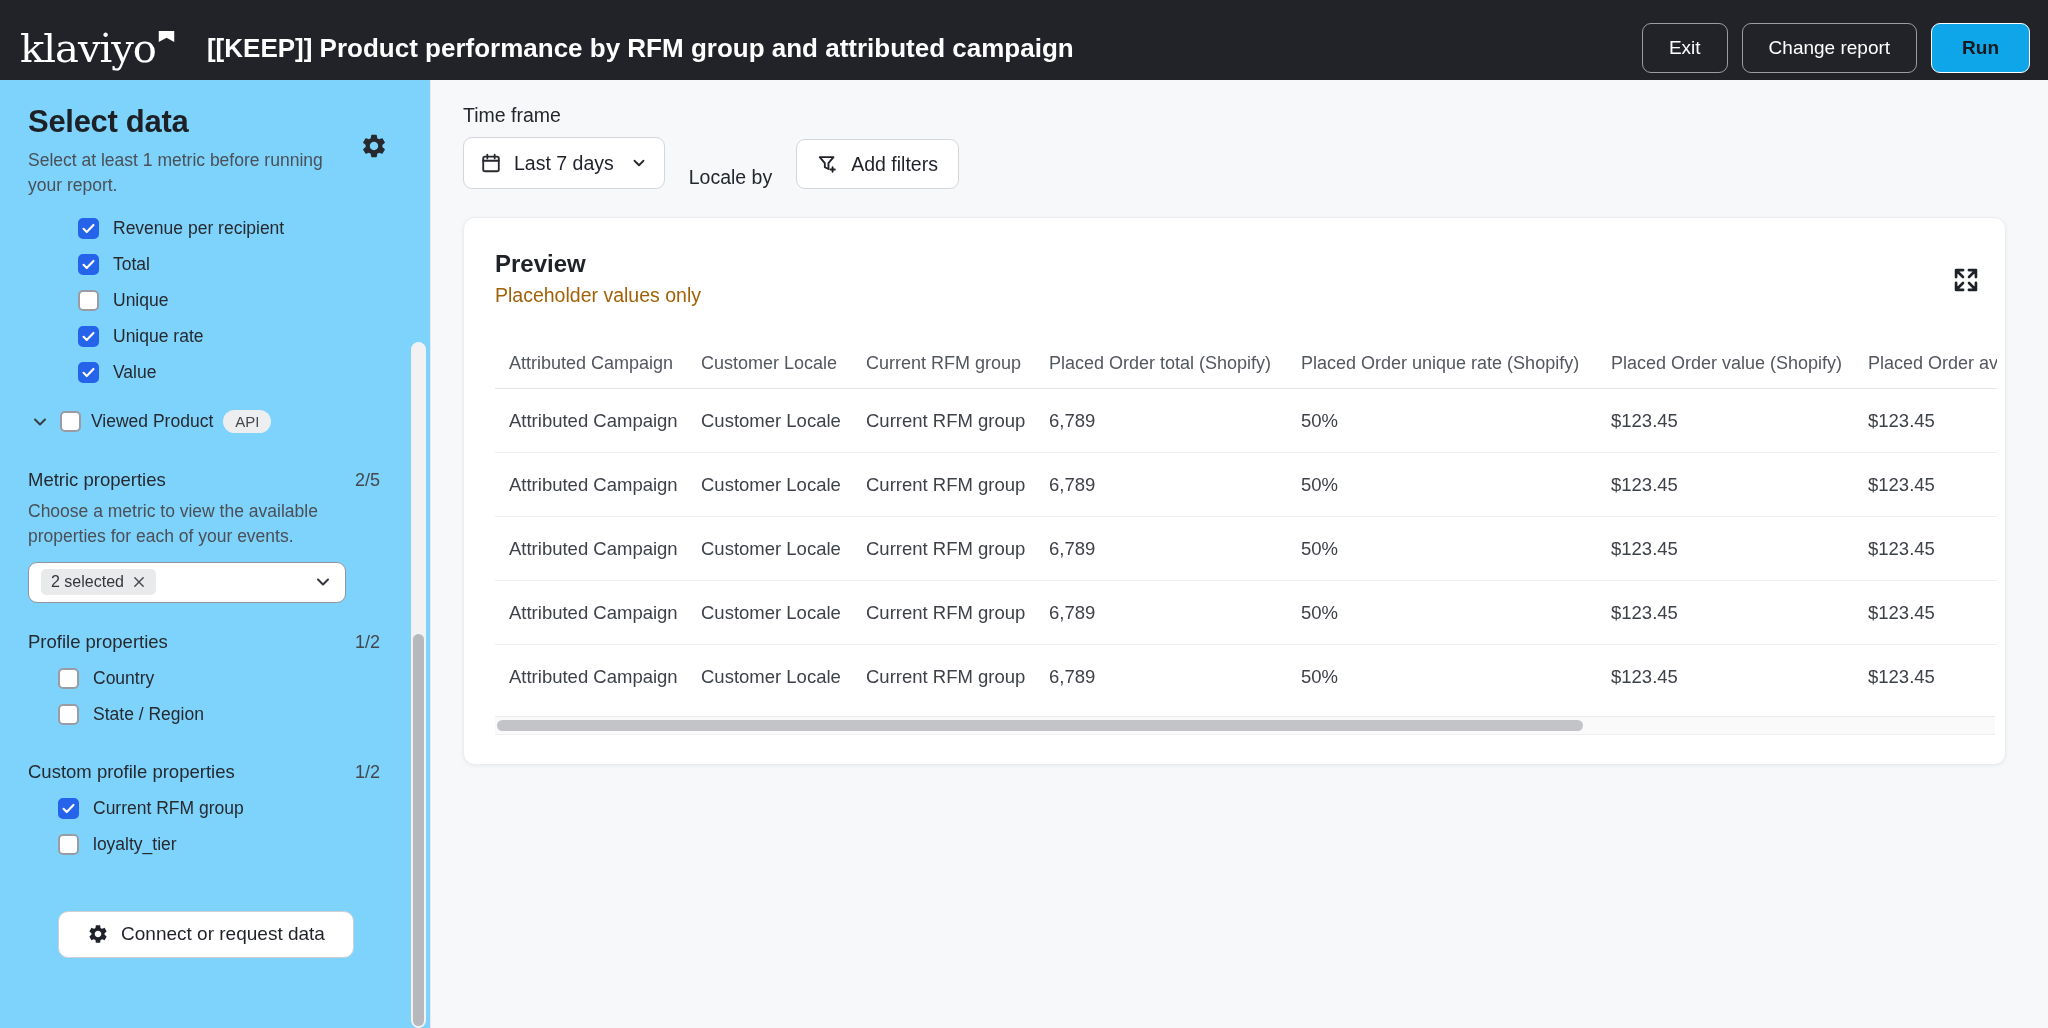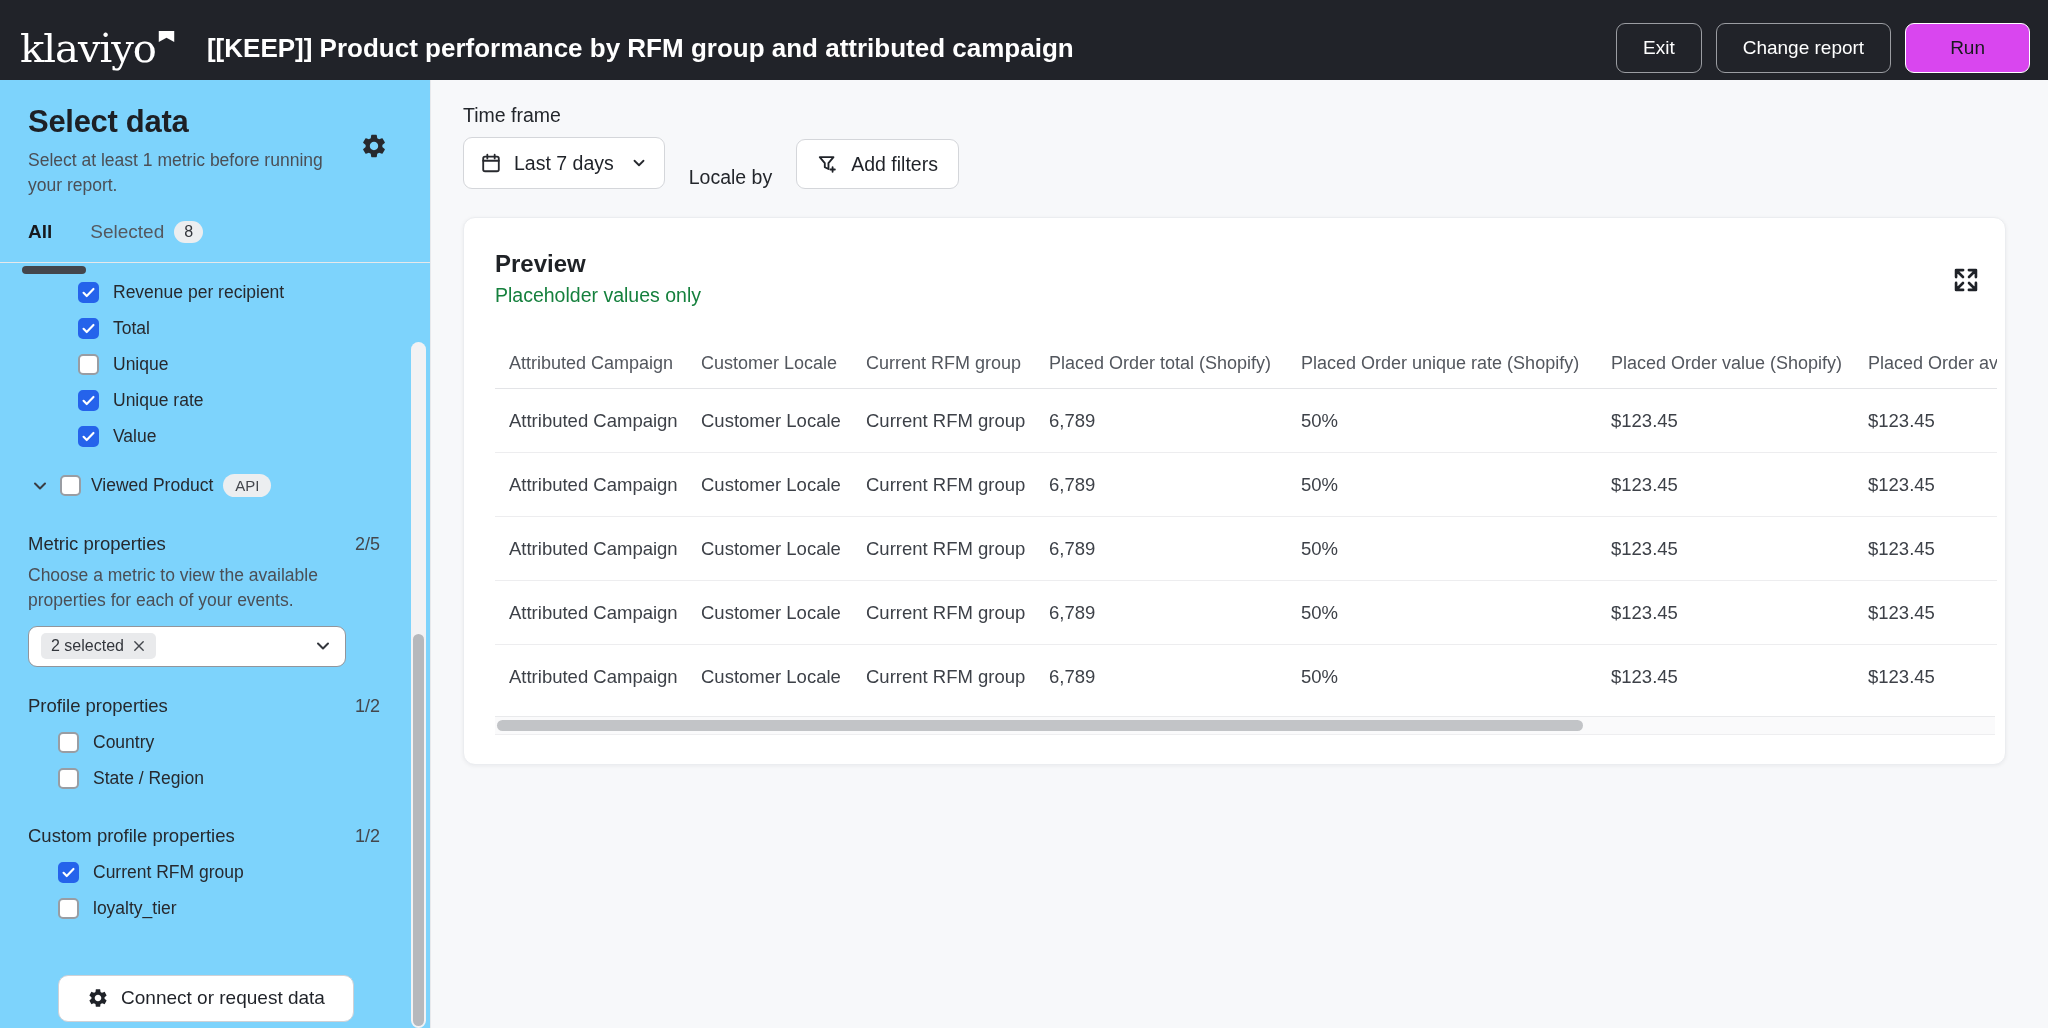--- a/index.html
+++ b/index.html
@@ -9,21 +9,21 @@
   
   .topbar { position:absolute; left:0; top:0; width:2048px; height:96px; background:#212329;
     display:flex; align-items:center; padding:0 18px 0 20px; }
   .logo { display:flex; align-items:flex-start; color:#fff; }
   .logo-word { font-family:"DejaVu Serif", serif; font-size:40px; line-height:1; letter-spacing:-1px; }
   .logo-flag { margin:2px 0 0 2px; }
   .topbar-title { margin-left:32px; font-size:26px; font-weight:bold; color:#fff; white-space:nowrap; }
   .topbar-actions { margin-left:auto; display:flex; gap:14px; align-items:center; }
   .tb-btn { height:50px; border-radius:9px; border:1px solid #9b9da2; background:transparent; color:#fff;
     font-size:19px; font-family:inherit; padding:0 26px; cursor:pointer; white-space:nowrap; }
-  .tb-btn.primary { background:#d946ef; color:#17191d; border-color:#fff; font-weight:normal; padding:0 44px; }
+  .tb-btn.primary { background:#0ea5e9; color:#17191d; border-color:#fff; font-weight:bold; padding:0 30px; }
 
   
   .sidebar { position:absolute; left:0; top:80px; width:431px; bottom:0; background:#7dd3fc;
     border-right:1px solid #e8e9ec; overflow:hidden; }
   .sb-inner { padding:24px 28px 0 28px; position:relative; }
   .sb-heading { font-size:31px; font-weight:bold; color:#1d2025; letter-spacing:-0.3px; }
   .sb-sub { margin-top:8px; font-size:17.5px; line-height:1.45; color:#4b4f56; width:300px; }
   .sb-gear { position:absolute; right:42px; top:52px; width:28px; height:28px; cursor:pointer; color:#27292e; }
 
   .tabbar { position:relative; margin:20px 0 0 -28px; padding:0 0 0 28px; width:431px;
@@ -80,21 +80,21 @@
   .dd svg.lead { width:22px; height:22px; color:#27292e; }
   .dd svg.chev-s { width:18px; height:18px; color:#27292e; margin-left:4px; }
   .filters-btn { height:50px; background:#fff; border:1px solid #d4d6da; border-radius:9px; display:flex;
     align-items:center; gap:12px; padding:0 20px; font-size:19.5px; color:#1f2228; font-family:inherit; cursor:pointer; }
   .filters-btn svg { width:22px; height:22px; }
 
   
   .card { position:relative; margin-top:28px; width:1543px; height:548px; background:#fff; border:1px solid #ebedf0;
     border-radius:12px; box-shadow:0 1px 4px rgba(20,22,26,0.06); padding:32px 10px 0 31px; overflow:hidden; }
   .card-title { font-size:24px; font-weight:bold; color:#1f2226; }
-  .card-sub { margin-top:6px; font-size:19.5px; color:#15803d; }
+  .card-sub { margin-top:6px; font-size:19.5px; color:#a16207; }
   .expand-btn { position:absolute; top:46px; right:22px; width:34px; height:34px; background:none; border:none;
     cursor:pointer; color:#1f2228; padding:0; }
   .expand-btn svg { width:28px; height:28px; }
 
   .tablewrap { margin-top:34px; width:1502px; overflow:hidden; }
   table { border-collapse:collapse; table-layout:fixed; width:1599px; }
   th { font-weight:normal; font-size:18px; color:#53575e; text-align:left; padding:12px 14px 14px 14px;
     border-bottom:1px solid #e3e4e7; white-space:nowrap; overflow:hidden; }
   td { font-size:18.5px; color:#3d4148; padding:0 14px; height:64px; border-bottom:1px solid #ededef;
     white-space:nowrap; overflow:hidden; }
@@ -157,30 +157,20 @@
 </header>
 
 <aside class="sidebar">
   <div class="sb-inner">
     <div class="sb-heading">Select data</div>
     <svg class="sb-gear" viewBox="0 0 24 24">
         <use href="#i-gear"></use>
       </svg>
     <div class="sb-sub">Select at least 1 metric before running your report.</div>
 
-    <div class="tabbar">
-      <div class="tab active">
-        <span>All</span>
-        <span class="tab-underline"></span>
-      </div>
-      <div class="tab">
-        <span>Selected</span>
-        <span class="count-pill">8</span>
-      </div>
-    </div>
 
     <div class="metric-list">
       <div class="check-row lvl2">
         <span class="cb checked">
             <svg width="17" height="17" viewBox="0 0 24 24">
               <use href="#i-check"></use>
             </svg>
           </span>
         <span class="check-label">Revenue per recipient</span>
       </div>

